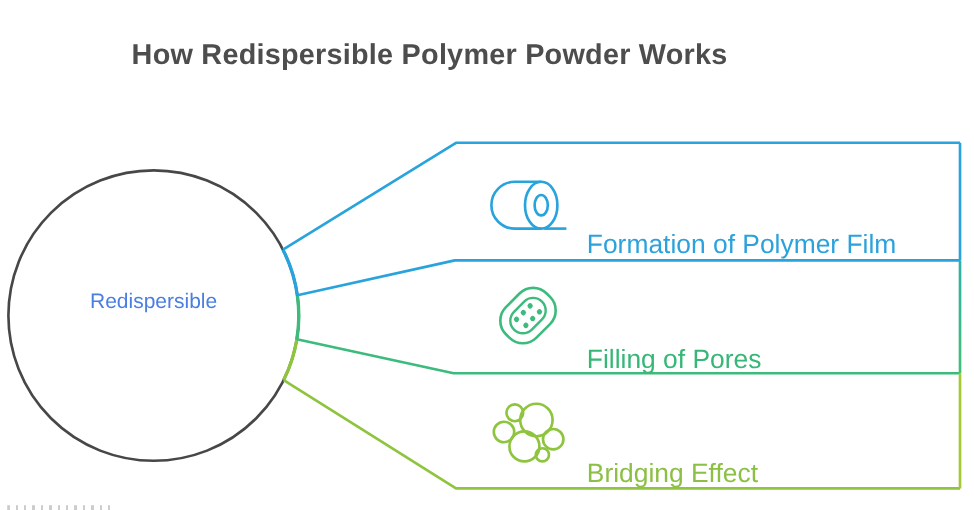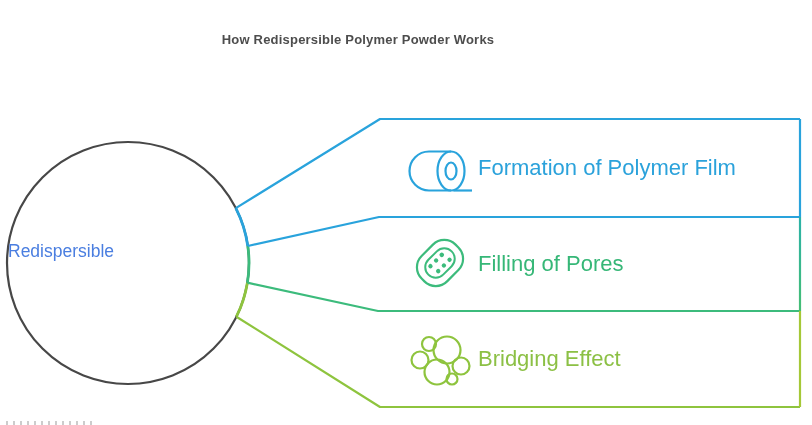--- a/index.html
+++ b/index.html
@@ -2,30 +2,30 @@
 <html style="--title-text: #4d4d4d; --circle-outline: #474747; --circle-text: #4a7ee0; --blue: #29a3dc; --green: #3cbb7c; --teal-top: #2bb2a8; --teal-bottom: #45be74; --olive: #8ec43e; --olive-vertical: #a5c837; --text-blue: #2ba2db; --text-green: #36b777; --text-olive: #8cc045; --watermark-gray: #9a9a9a;"><head>
 <meta charset="utf-8">
 <style>
   html,body{margin:0;padding:0;background:#fff;}
   .stage{
     position:relative;width:812px;height:425px;background:#ffffff;overflow:hidden;
     font-family:"Liberation Sans",sans-serif;
   }
   .title{
     position:absolute;top:32px;left:0;width:716px;text-align:center;
-    font-size:13px;font-weight:700;color:var(--title-text,#4d4d4d);letter-spacing:.2px;
+    font-size:24px;font-weight:700;color:var(--title-text,#4d4d4d);letter-spacing:.2px;
   }
   .diagram-svg{position:absolute;left:0;top:0;}
   .center-label{
-    position:absolute;left:8px;top:240px;width:240px;
+    position:absolute;left:8px;top:240px;width:240px;text-align:center;
     font-size:17.5px;line-height:23.5px;color:var(--circle-text,#4a7ee0);
   }
   .branch-label{
-    position:absolute;left:478px;transform:translateY(-50%);
-    font-size:22px;font-weight:400;white-space:nowrap;
+    position:absolute;left:489px;transform:translateY(-50%);
+    font-size:22px;font-weight:400;white-space:nowrap;margin-top:36px;
   }
   .branch-label.b1{top:168px;color:var(--text-blue,#2ba2db);}
   .branch-label.b2{top:264px;color:var(--text-green,#36b777);}
   .branch-label.b3{top:359px;color:var(--text-olive,#8cc045);}
   .watermark{
     position:absolute;left:6px;top:421px;width:86px;height:4px;opacity:.5;
     background:repeating-linear-gradient(90deg,var(--watermark-gray,#9a9a9a) 0 2px,transparent 2px 7px);
   }
 </style>
 </head>

